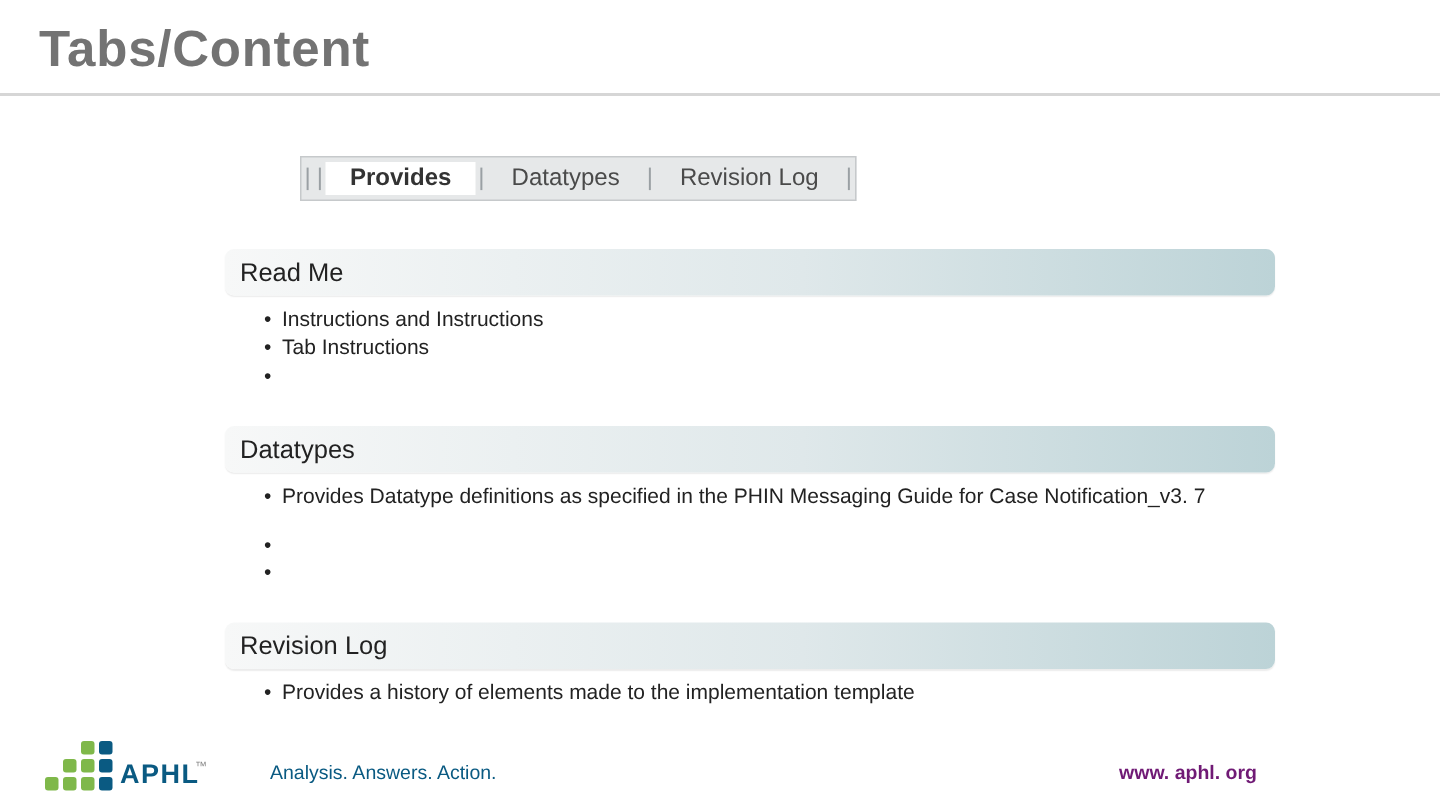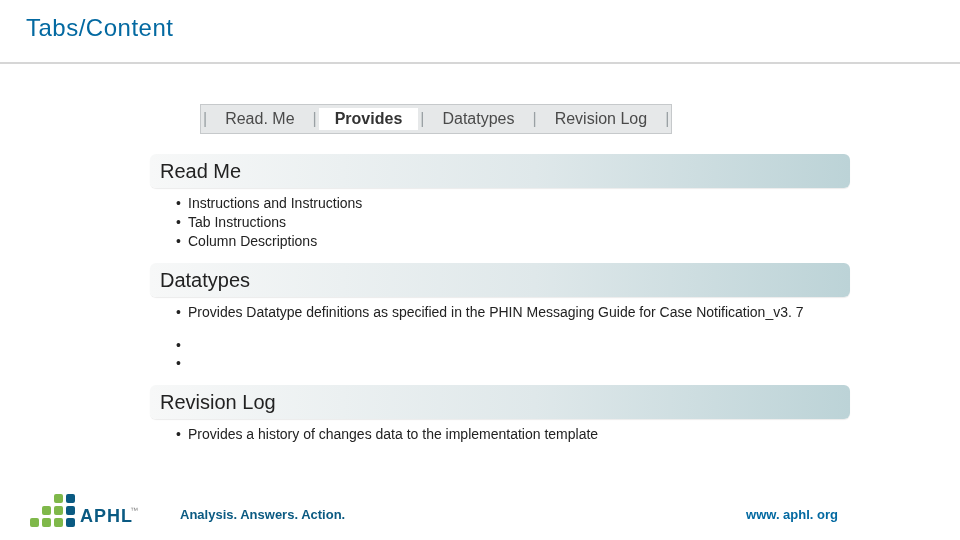--- a/index.html
+++ b/index.html
@@ -1,49 +1,48 @@
 <!DOCTYPE html>
 <html><head>
 <meta charset="utf-8">
 <style>
 html,body{margin:0;padding:0;width:960px;height:540px;background:#fff;font-family:Arial,Helvetica,sans-serif;overflow:hidden}
 .slide{position:relative;width:960px;height:540px}
-.title{position:absolute;left:26px;top:14px;font-size:24px;font-weight:400;color:#0369a1;letter-spacing:.5px}
+.title{position:absolute;left:26px;top:14px;font-size:34px;font-weight:700;color:#737373;letter-spacing:.5px}
 .hr{position:absolute;left:0;top:62px;width:960px;height:2px;background:#d6d6d6}
 .tabs{position:absolute;left:200px;top:104px;height:28px;background:#e6e8e9;border:1px solid #c6c9cb;display:flex;align-items:center;font-family:"Segoe UI",Arial,sans-serif;font-size:16px;color:#4a4a4a}
 .tabs .sep{color:#9aa0a4;padding:0 2px;font-size:16px}
 .tabs .tab{padding:2px 16px}
 .tabs .tab.active{background:#fff;font-weight:700;color:#333}
 .content{position:absolute;left:150px;top:150px;width:700px}
-.block-head{background:linear-gradient(90deg,#f7f8f8 0%,#dfe8ea 55%,#bcd3d7 100%);border-radius:6px;padding:6px 10px 5px;font-size:20px;font-weight:400;color:#222;box-shadow:0 1px 1px rgba(0,0,0,.08);margin-top:4px}
+.block-head{background:linear-gradient(90deg,#f7f8f8 0%,#dfe8ea 55%,#bcd3d7 100%);border-radius:6px;padding:6px 10px 5px;font-size:17px;font-weight:400;color:#222;box-shadow:0 1px 1px rgba(0,0,0,.08);margin-top:16px}
 .block-body{padding:6px 0 8px 26px;font-size:14px;color:#222;line-height:1.35}
 .block-body .row{display:flex}
 .block-body .bull{width:12px;flex:0 0 12px}
 .footer{position:absolute;left:0;bottom:0;width:868px;height:56px}
 .logo{position:absolute;left:30px;bottom:10px;width:108px;height:42px}
 .logo-dots{position:absolute;left:0;top:0;width:48px;height:42px}
 .logo-dots .d{position:absolute;width:9px;height:9px;border-radius:2px;background:#7fb84a}
 .logo-dots .d.b{background:#0a5a82}
 .logo-dots .d1{left:0;top:30px}.logo-dots .d2{left:12px;top:30px}.logo-dots .d3{left:24px;top:30px}.logo-dots .d4{left:36px;top:30px}
 .logo-dots .d5{left:12px;top:18px}.logo-dots .d6{left:24px;top:18px}.logo-dots .d7{left:36px;top:18px}
 .logo-dots .d8{left:24px;top:6px}.logo-dots .d9{left:36px;top:6px}
 .logo-text{position:absolute;left:50px;top:18px;font-weight:700;color:#0a5a82;font-size:18px;letter-spacing:1px}
 .logo-tm{position:absolute;left:100px;top:18px;font-size:8px;color:#888}
-.tagline{position:absolute;left:180px;bottom:18px;font-size:13px;font-weight:700;color:#0a5a82}
-.url{position:absolute;right:30px;bottom:18px;font-size:13px;font-weight:700;color:#0369a1}
+.tagline{position:absolute;left:180px;bottom:18px;font-size:13px;font-weight:400;color:#0a5a82}
+.url{position:absolute;right:30px;bottom:18px;font-size:13px;font-weight:700;color:#701a75}
 </style>
 </head>
 <body>
 <div class="slide">
   <div class="title">Tabs/Content</div>
   <div class="hr"></div>
 
   <div class="tabs">
     <span class="sep">|</span>
-    <span class="tab">Read. Me</span>
     <span class="sep">|</span>
     <span class="tab active">Provides</span>
     <span class="sep">|</span>
     <span class="tab">Datatypes</span>
     <span class="sep">|</span>
     <span class="tab">Revision Log</span>
     <span class="sep">|</span>
   </div>
 
   <div class="content">
@@ -52,21 +51,20 @@
       <div class="row">
           <span class="bull">•</span>
           <span>Instructions and Instructions</span>
         </div>
       <div class="row">
           <span class="bull">•</span>
           <span>Tab Instructions</span>
         </div>
       <div class="row">
           <span class="bull">•</span>
-          <span>Column Descriptions</span>
         </div>
     </div>
 
     <div class="block-head">Datatypes</div>
     <div class="block-body">
       <div class="row">
           <span class="bull">•</span>
           <span>Provides Datatype definitions as specified in the PHIN Messaging Guide for Case Notification_v3. 7</span>
         </div>
     </div>
@@ -77,21 +75,21 @@
         </div>
       <div class="row">
           <span class="bull">•</span>
         </div>
     </div>
 
     <div class="block-head">Revision Log</div>
     <div class="block-body">
       <div class="row">
           <span class="bull">•</span>
-          <span>Provides a history of changes data to the implementation template</span>
+          <span>Provides a history of elements made to the implementation template</span>
         </div>
     </div>
   </div>
 
   <div class="footer">
     <div class="logo">
       <div class="logo-dots">
         <div class="d d1"></div>
           <div class="d d2"></div>
           <div class="d d3"></div>

